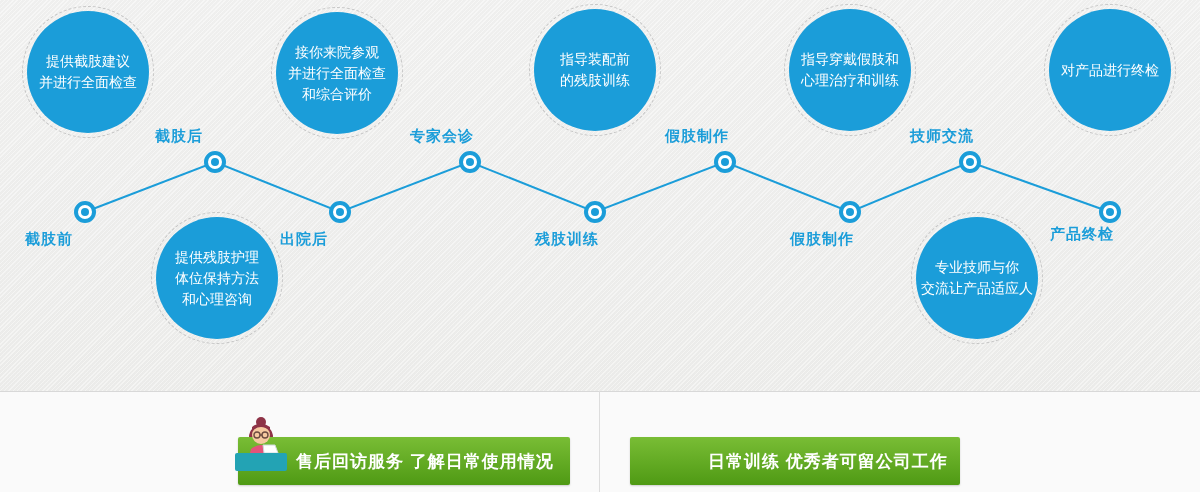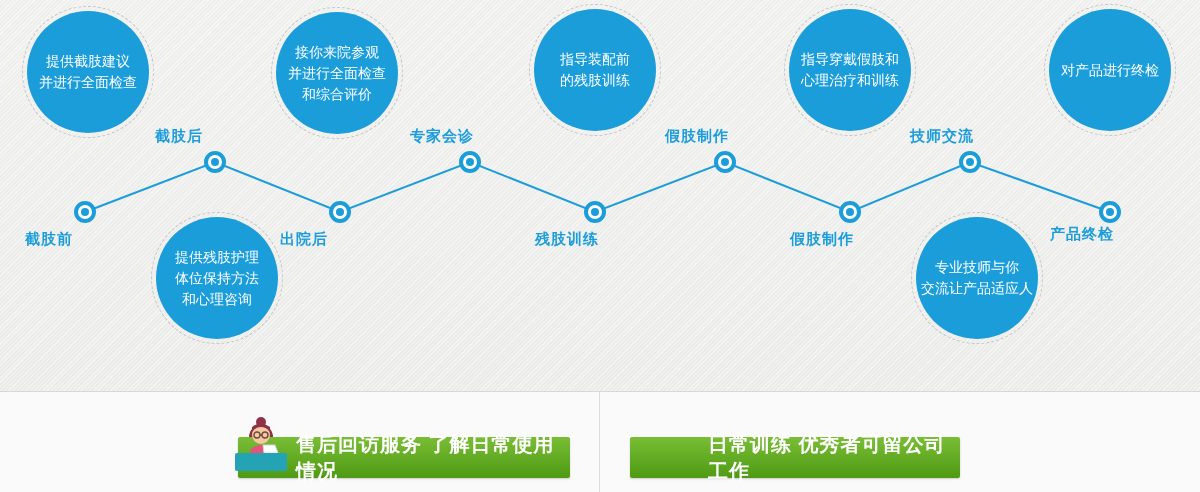--- a/index.html
+++ b/index.html
@@ -74,28 +74,28 @@
   }
 
   
   .bottom-bg { position: absolute; left: 0; top: 392px; width: 1200px; height: 100px; background: #fafafa; }
   .hr { position: absolute; left: 0; top: 391px; width: 1200px; height: 1px; background: #d8d8d8; }
   .vr { position: absolute; left: 599px; top: 391px; width: 1px; height: 101px; background: #dddddd; }
 
   .banner {
     position: absolute;
     top: 437px;
-    height: 41px;
+    height: 48px;
     display: flex;
     align-items: center;
     background: linear-gradient(#79bd35, #4f9a14);
     border-radius: 2px;
     box-shadow: 0 1px 2px rgba(0,0,0,0.18);
     color: #ffffff;
-    font-size: 20px;
+    font-size: 17px;
     font-weight: bold;
     letter-spacing: 1px;
     cursor: pointer;
     text-decoration: none;
   }
   .banner.left  { left: 238px; width: 332px; padding-left: 58px; }
   .banner.right { left: 630px; width: 330px; padding-left: 78px; }
 
   .icon-wrap { position: absolute; z-index: 3; }
   .icon-receptionist { left: 232px; top: 415px; width: 58px; height: 56px; }

